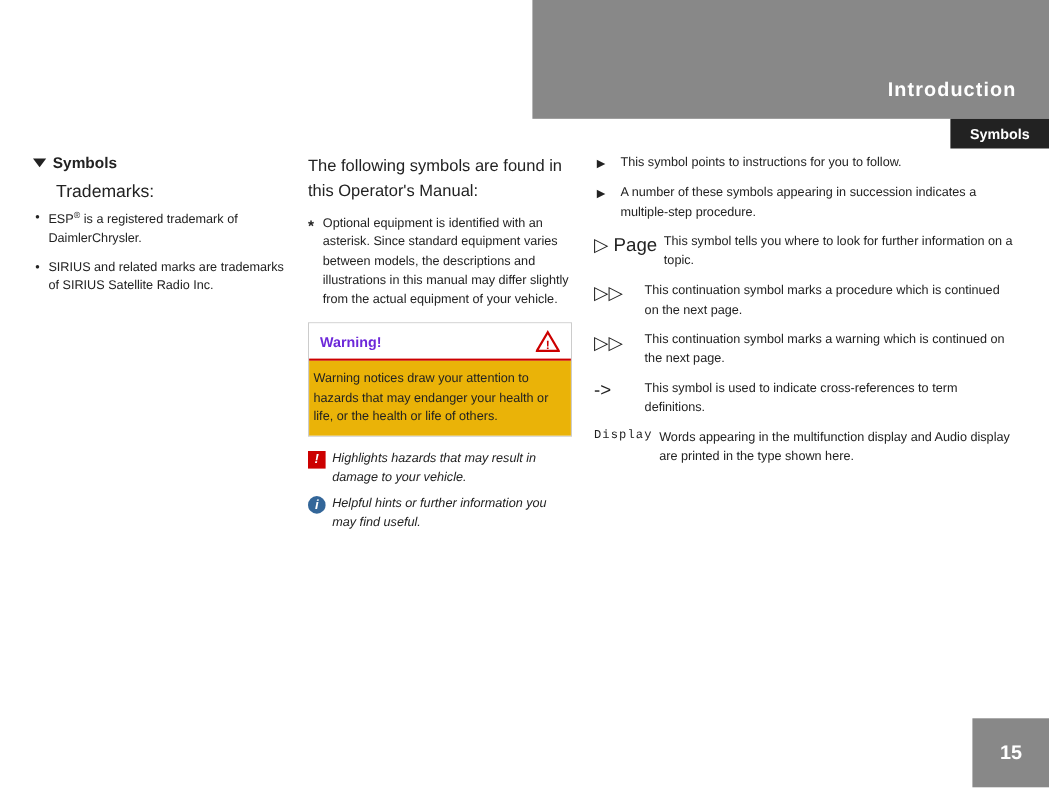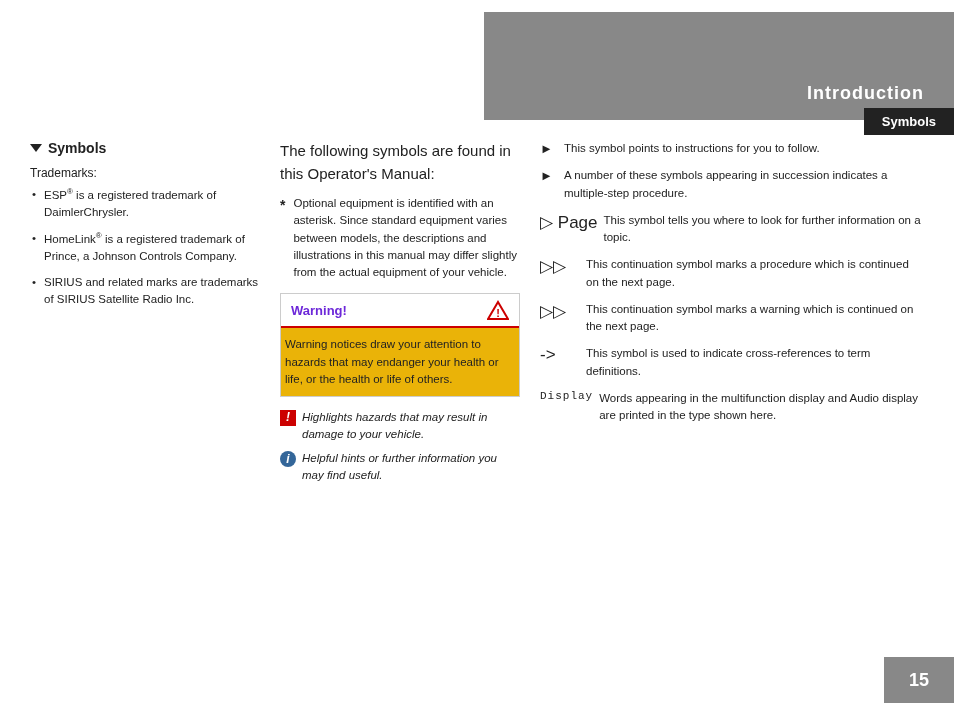--- a/index.html
+++ b/index.html
@@ -10,21 +10,21 @@
       font-family: Arial, Helvetica, sans-serif;
       font-size: 12px;
       color: #222;
       overflow: hidden;
       position: relative;
     }
 
     
     .header-bar {
       position: absolute;
-      top: 12px;
+      top: 0;
       right: 0;
       width: 470px;
       height: 108px;
       background: #888;
       display: flex;
       align-items: center;
       justify-content: center;
     }
     .header-title {
       color: #fff;
@@ -80,21 +80,22 @@
       width: 0;
       height: 0;
       border-left: 6px solid transparent;
       border-right: 6px solid transparent;
       border-top: 8px solid #222;
       display: inline-block;
     }
 
     .trademarks-label {
       margin-bottom: 6px;
-      font-size: 12px;
+      font-size: 16px;
+      margin-left: 21px;
     }
     .bullet-list {
       list-style: none;
       padding: 0;
     }
     .bullet-list li {
       padding-left: 14px;
       position: relative;
       margin-bottom: 10px;
       font-size: 11.5px;
@@ -256,24 +257,24 @@
       font-family: Liberation Mono, monospace;
       font-size: 11px;
       letter-spacing: 1px;
       flex-shrink: 0;
       min-width: 50px;
     }
 
     
     .page-number-box {
       position: absolute;
-      bottom: 13px;
+      bottom: 0;
       right: 0;
       width: 70px;
-      height: 46px;
+      height: 63px;
       background: #888;
       color: #fff;
       font-size: 18px;
       font-weight: bold;
       display: flex;
       align-items: center;
       justify-content: center;
     }
   </style>
 </head>
@@ -290,21 +291,20 @@
 <div class="content">
 
   <div class="col-left">
     <div class="section-heading">
       <span class="triangle-down"></span>
       <span>Symbols</span>
     </div>
     <div class="trademarks-label">Trademarks:</div>
     <ul class="bullet-list">
       <li>ESP<sup>®</sup> is a registered trademark of DaimlerChrysler.</li>
-      <li>HomeLink<sup>®</sup> is a registered trademark of Prince, a Johnson Controls Company.</li>
       <li>SIRIUS and related marks are trademarks of SIRIUS Satellite Radio Inc.</li>
     </ul>
   </div>
 
   <div class="col-middle">
     <p>The following symbols are found in this Operator's Manual:</p>
 
     <div class="asterisk-block">
       <span class="asterisk-symbol">*</span>
       <span class="asterisk-text">Optional equipment is identified with an asterisk. Since standard equipment varies between models, the descriptions and illustrations in this manual may differ slightly from the actual equipment of your vehicle.</span>

